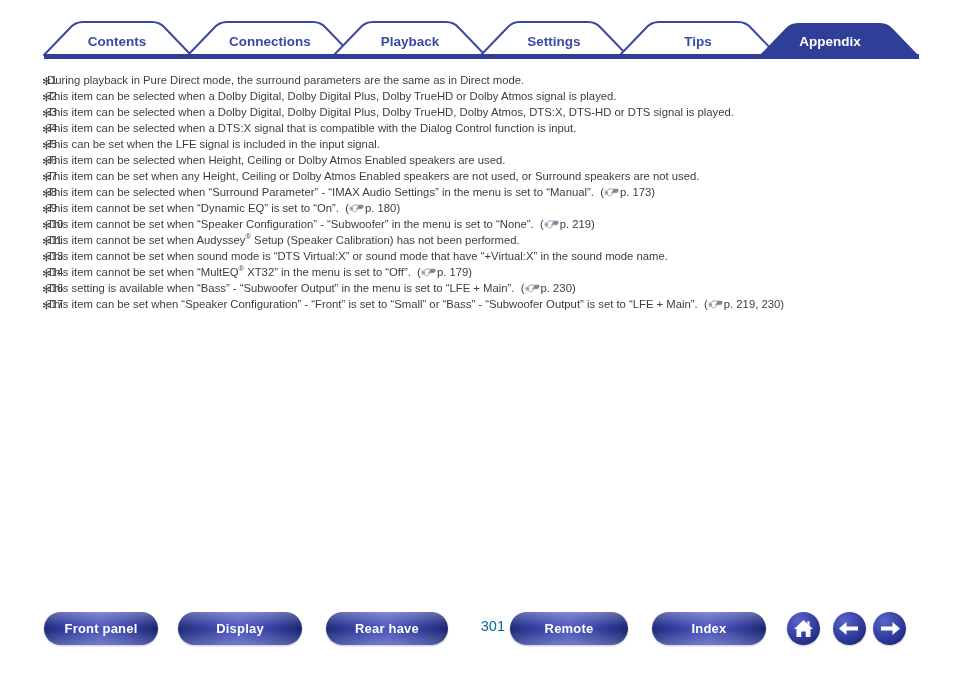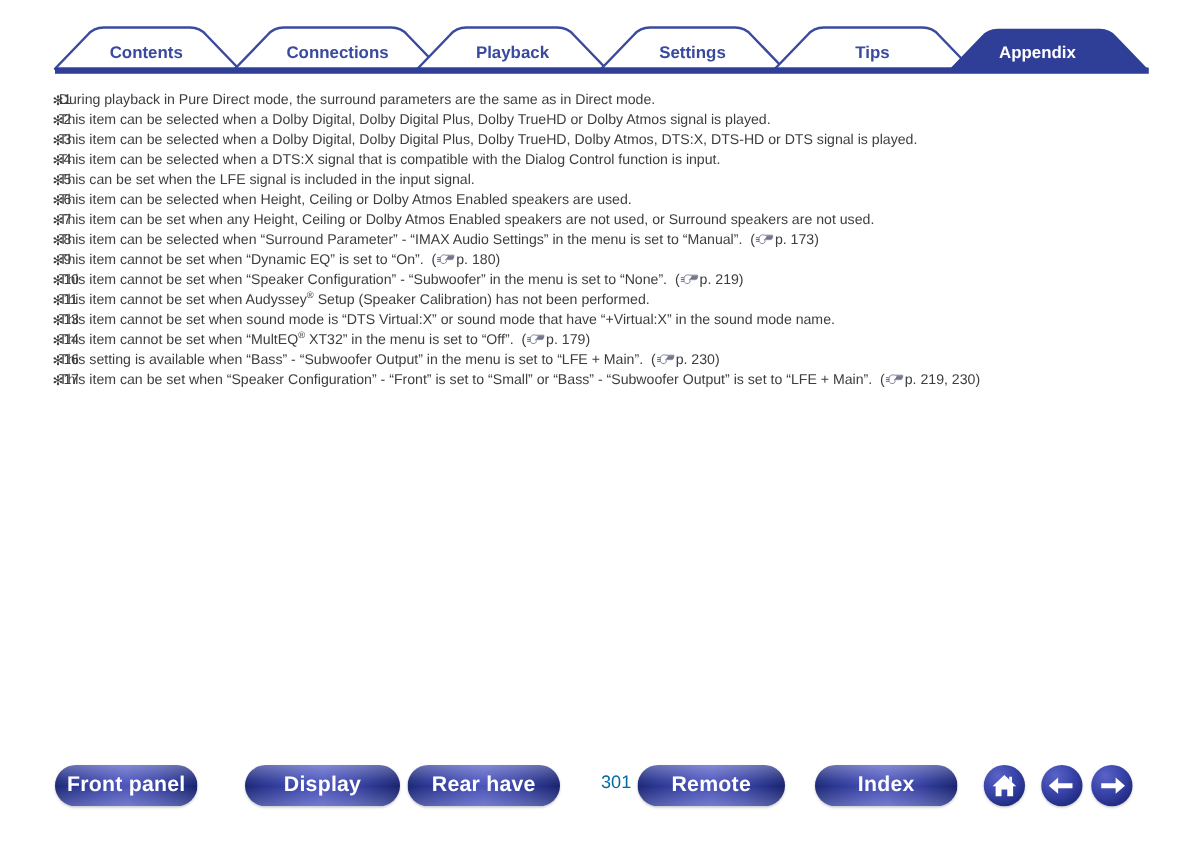--- a/index.html
+++ b/index.html
@@ -108,21 +108,21 @@
         #4650b8 38%,
         #4f58c0 50%,
         #3b45a8 72%,
         #222e84 92%,
         #1a2370 100%);
     box-shadow: 0 1px 2px rgba(0,0,0,0.22);
     display: flex;
     align-items: center;
     justify-content: center;
     color: #ffffff;
-    font-size: 17px;
+    font-size: 13px;
     font-weight: bold;
     letter-spacing: 0.2px;
     box-sizing: border-box;
   }
   .pill span { position: relative; top: -0.5px; }
 
   .circ {
     position: absolute;
     top: 0;
     width: 33px;
@@ -263,21 +263,21 @@
             <path d="M8.2 3.4 C10.2 1.6 13.4 1.3 15.3 2.3 L27.6 2.3 C28.6 2.3 28.6 4.0 27.6 4.0 L18.6 4.0 L27.8 4.0 C28.8 4.0 28.8 5.8 27.8 5.8 L17.6 5.8 L27.2 5.8 C28.2 5.8 28.2 7.6 27.2 7.6 L16.6 7.6 L25.6 7.6 C26.6 7.6 26.6 9.4 25.6 9.4 L14.8 9.4 C17.0 11.0 16.4 14.8 13.0 15.6 C10.0 16.4 7.4 14.6 6.6 12.0 C5.9 9.6 6.4 5.2 8.2 3.4 Z" fill="none" stroke="#6b6f86" stroke-width="1.35" stroke-linejoin="round"></path>
           </svg></span><span>p. 219,  230</span>)</span>
     </div>
   </div>
 
 <div id="footer">
   <div id="footer-buttons">
       <div class="pill" style="left: 44px; width: 114px;">
         <span>Front panel</span>
       </div>
-      <div class="pill" style="left: 196px; width: 124px;">
+      <div class="pill" style="left: 178px; width: 124px;">
         <span>Display</span>
       </div>
       <div class="pill" style="left: 326px; width: 122px;">
         <span>Rear have</span>
       </div>
       <div class="pill" style="left: 510px; width: 118px;">
         <span>Remote</span>
       </div>
       <div class="pill" style="left: 652px; width: 114px;">
         <span>Index</span>

